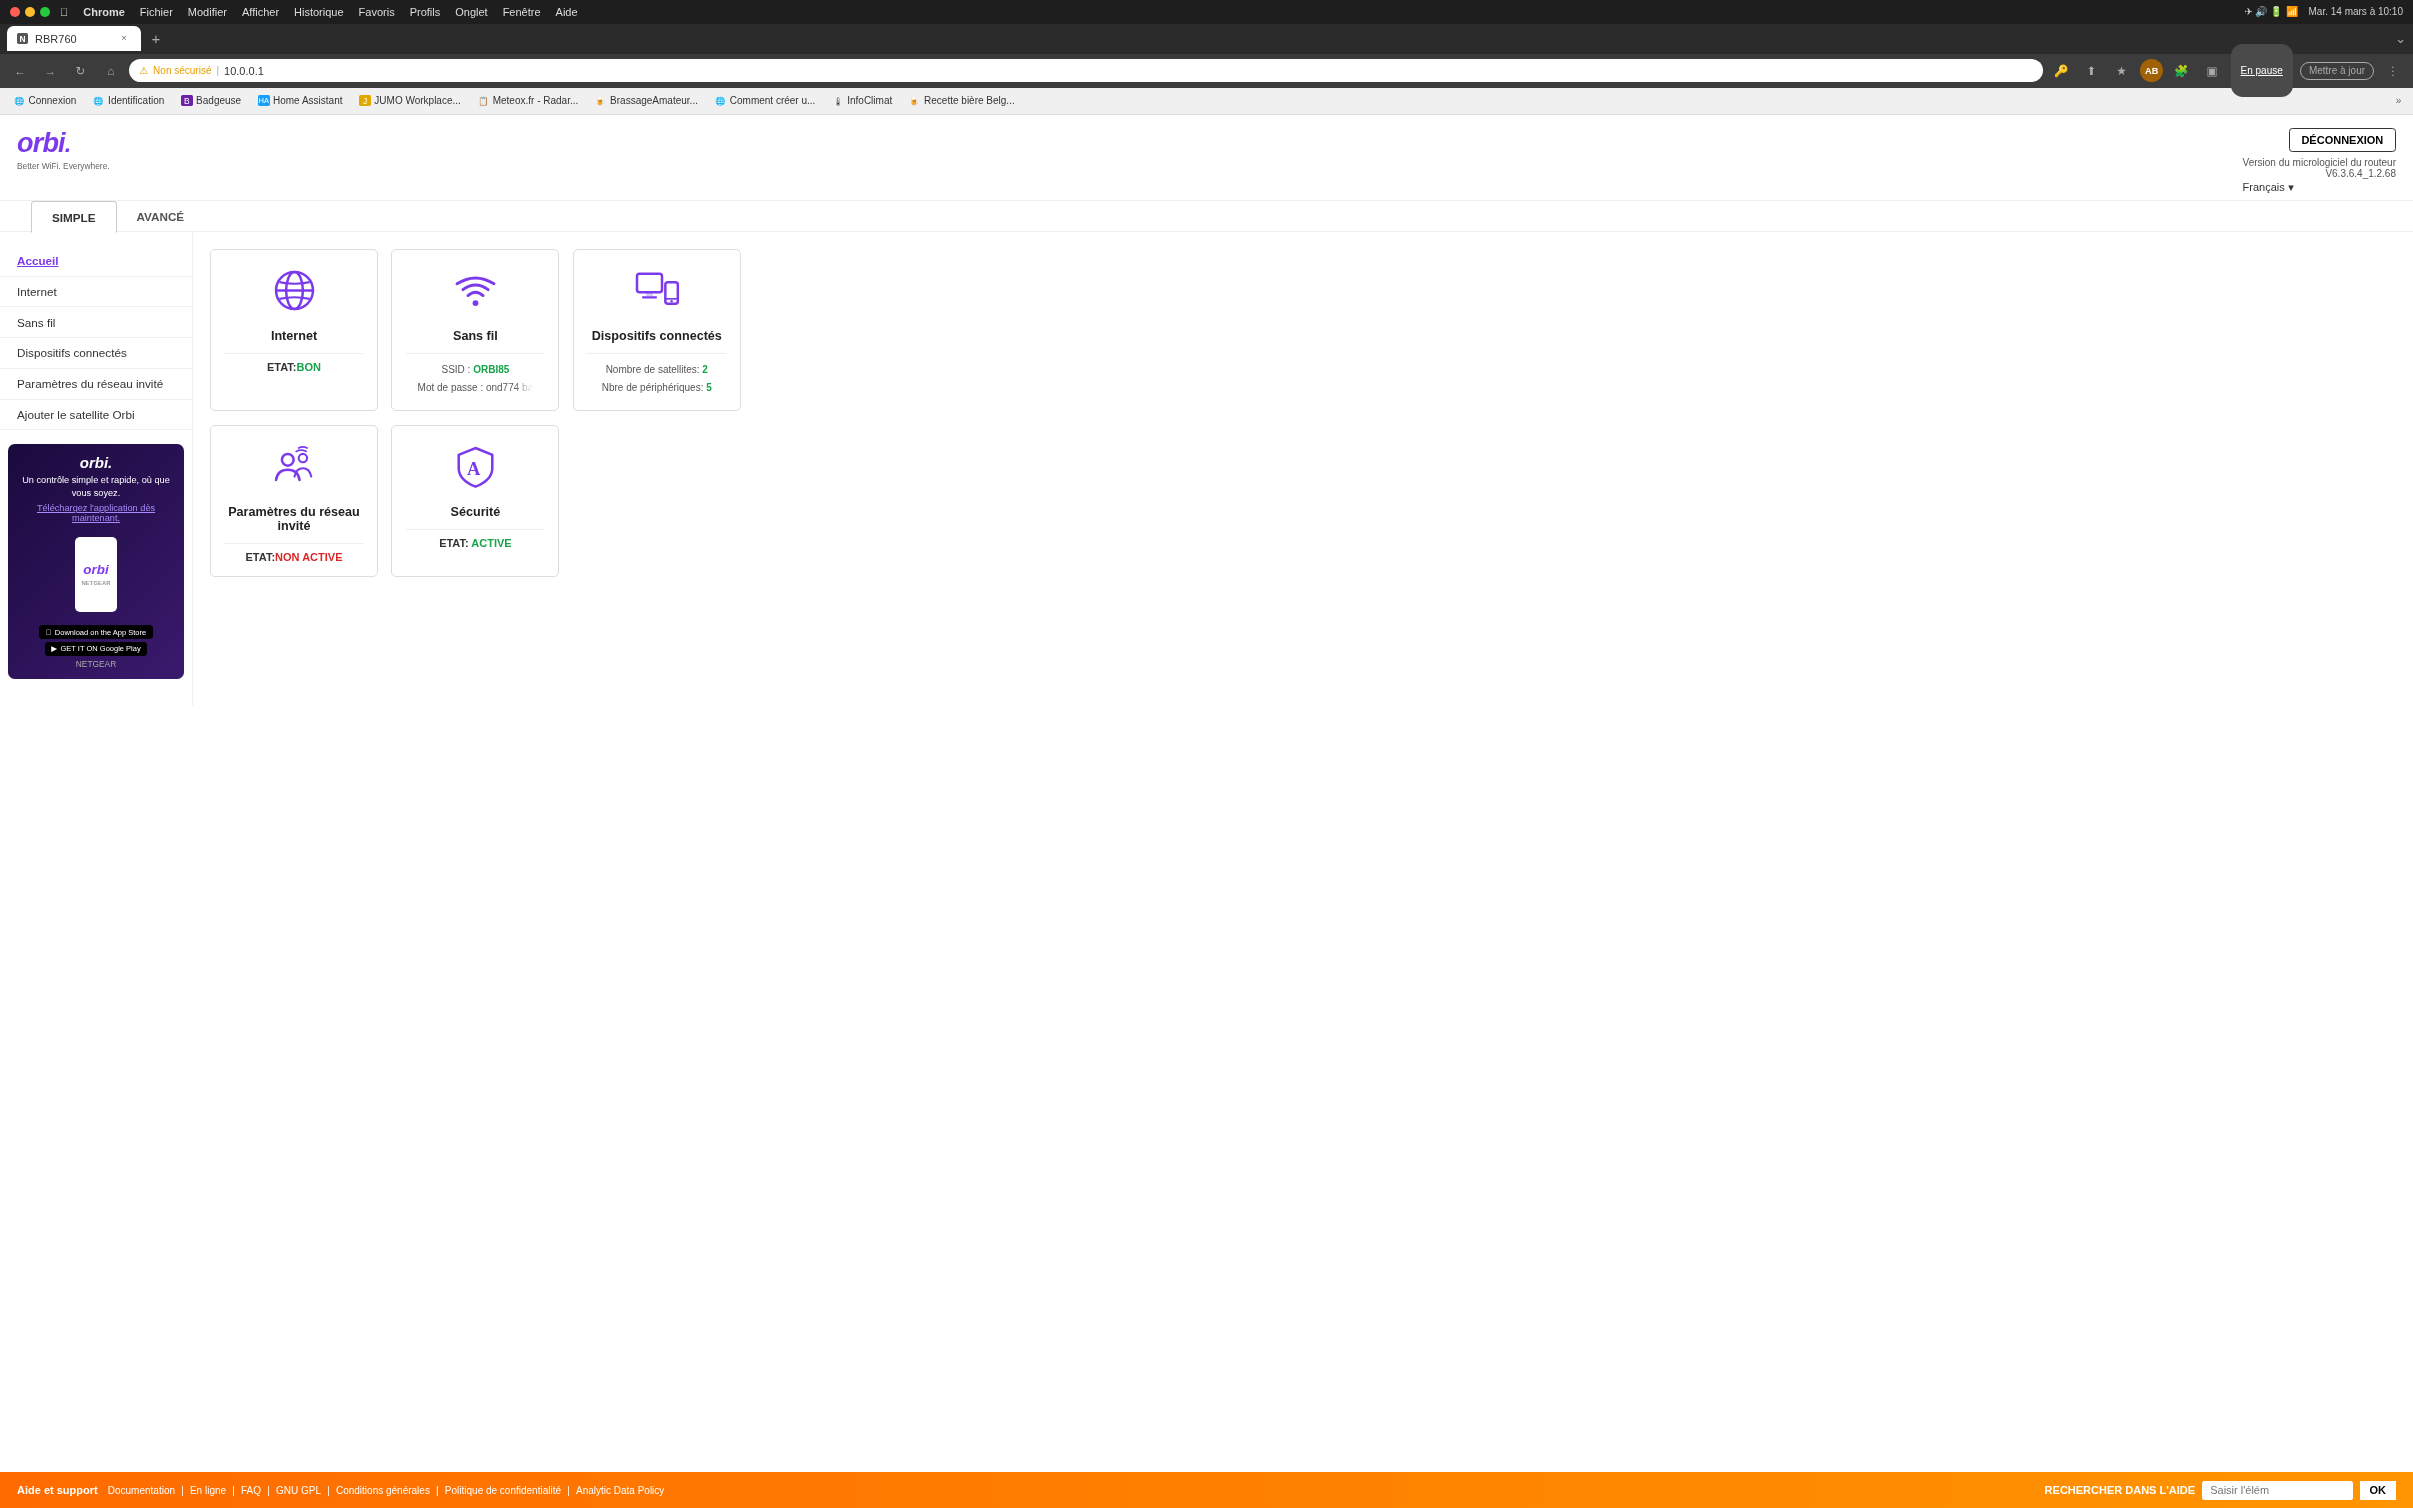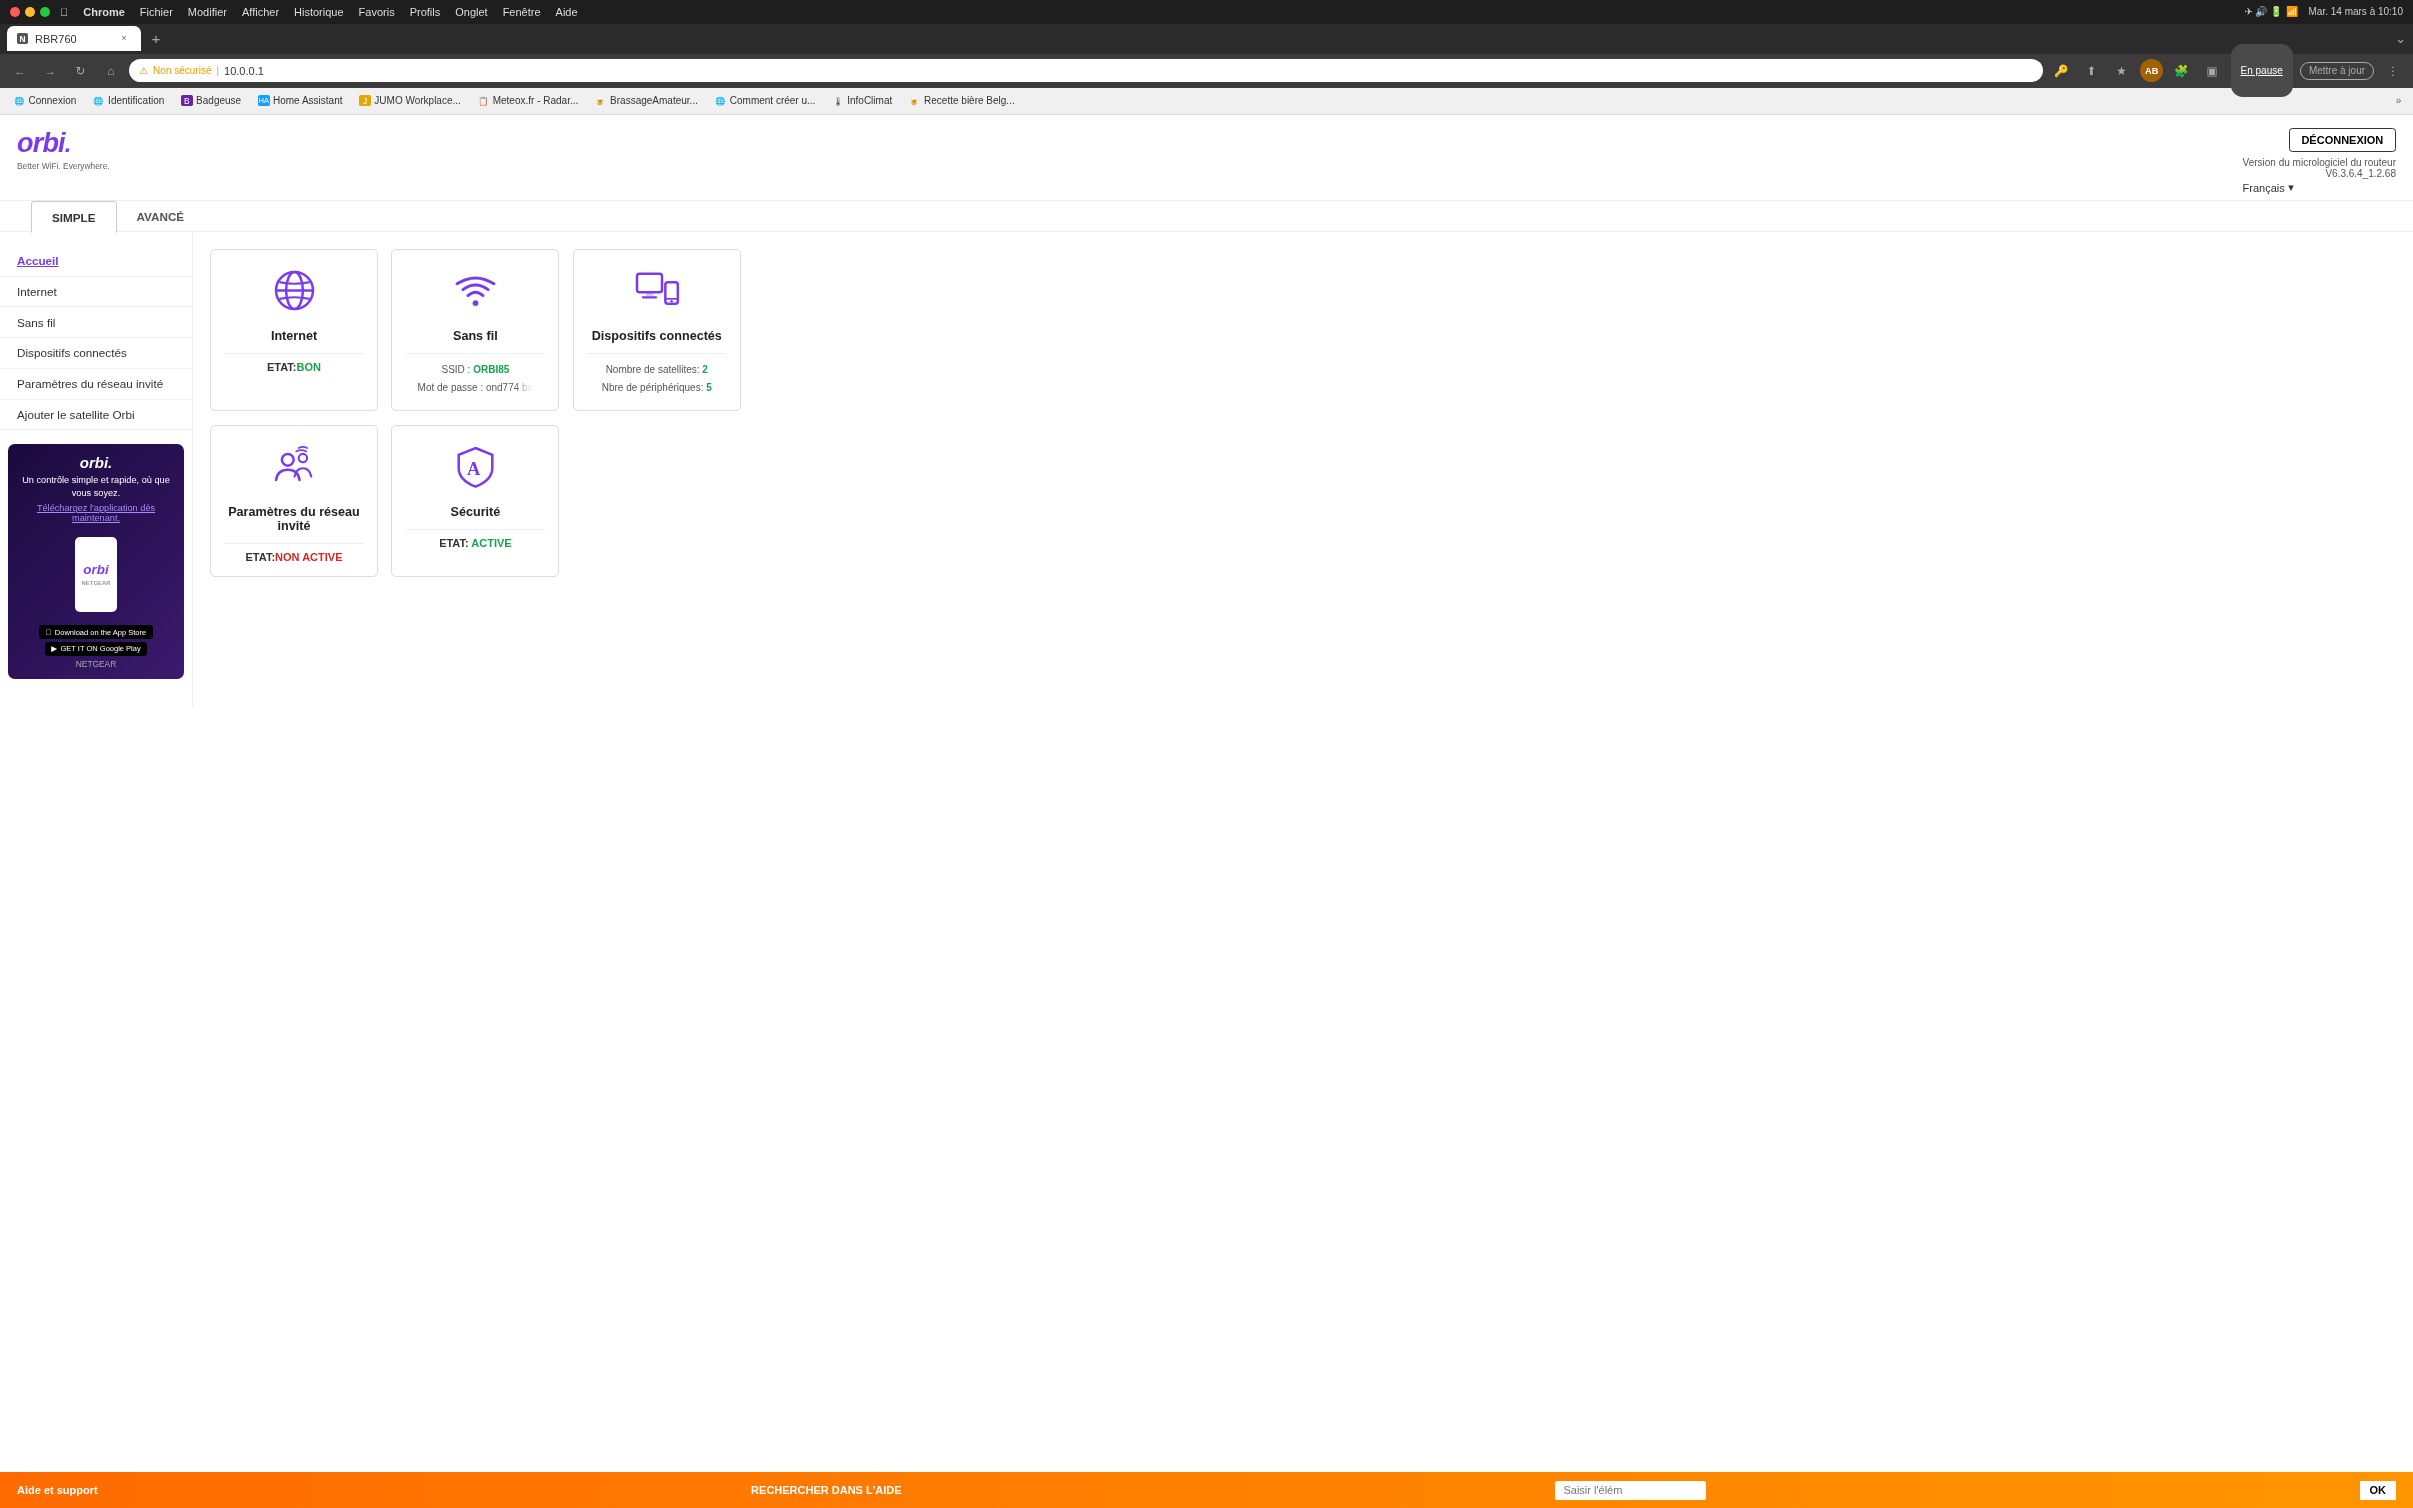--- a/index.html
+++ b/index.html
@@ -230,21 +230,21 @@
       background: #fff;
       font-weight: 600;
     }
     .version-info {
       font-size: 10px;
       color: #555;
       margin-top: 5px;
     }
     .langue-select {
       display: flex;
-      align-items: flex-end;
+      align-items: center;
       gap: 3.4px;
       font-size: 11px;
       color: #333;
       cursor: pointer;
       margin-top: 1.7px;
     }
 
     
     .main-tabs {
       display: flex;
@@ -743,17 +743,26 @@
           </div>
         </div>
 
       </div>
     </div>
   </div>
 </div>
 
 <div class="page-footer">
   <span class="footer-label">Aide et support</span>
+  <div class="footer-links">
+    <a>Documentation</a> |
+    <a>En ligne</a> |
+    <a>FAQ</a> |
+    <a>GNU GPL</a> |
+    <a>Conditions générales</a> |
+    <a>Politique de confidentialité</a> |
+    <a>Analytic Data Policy</a>
+  </div>
   <span class="footer-search-label">RECHERCHER DANS L'AIDE</span>
   <input class="footer-search-input" type="text" placeholder="Saisir l'élém" style="">
   <button class="footer-ok-btn">OK</button>
 </div>
 
 
 </body></html>

